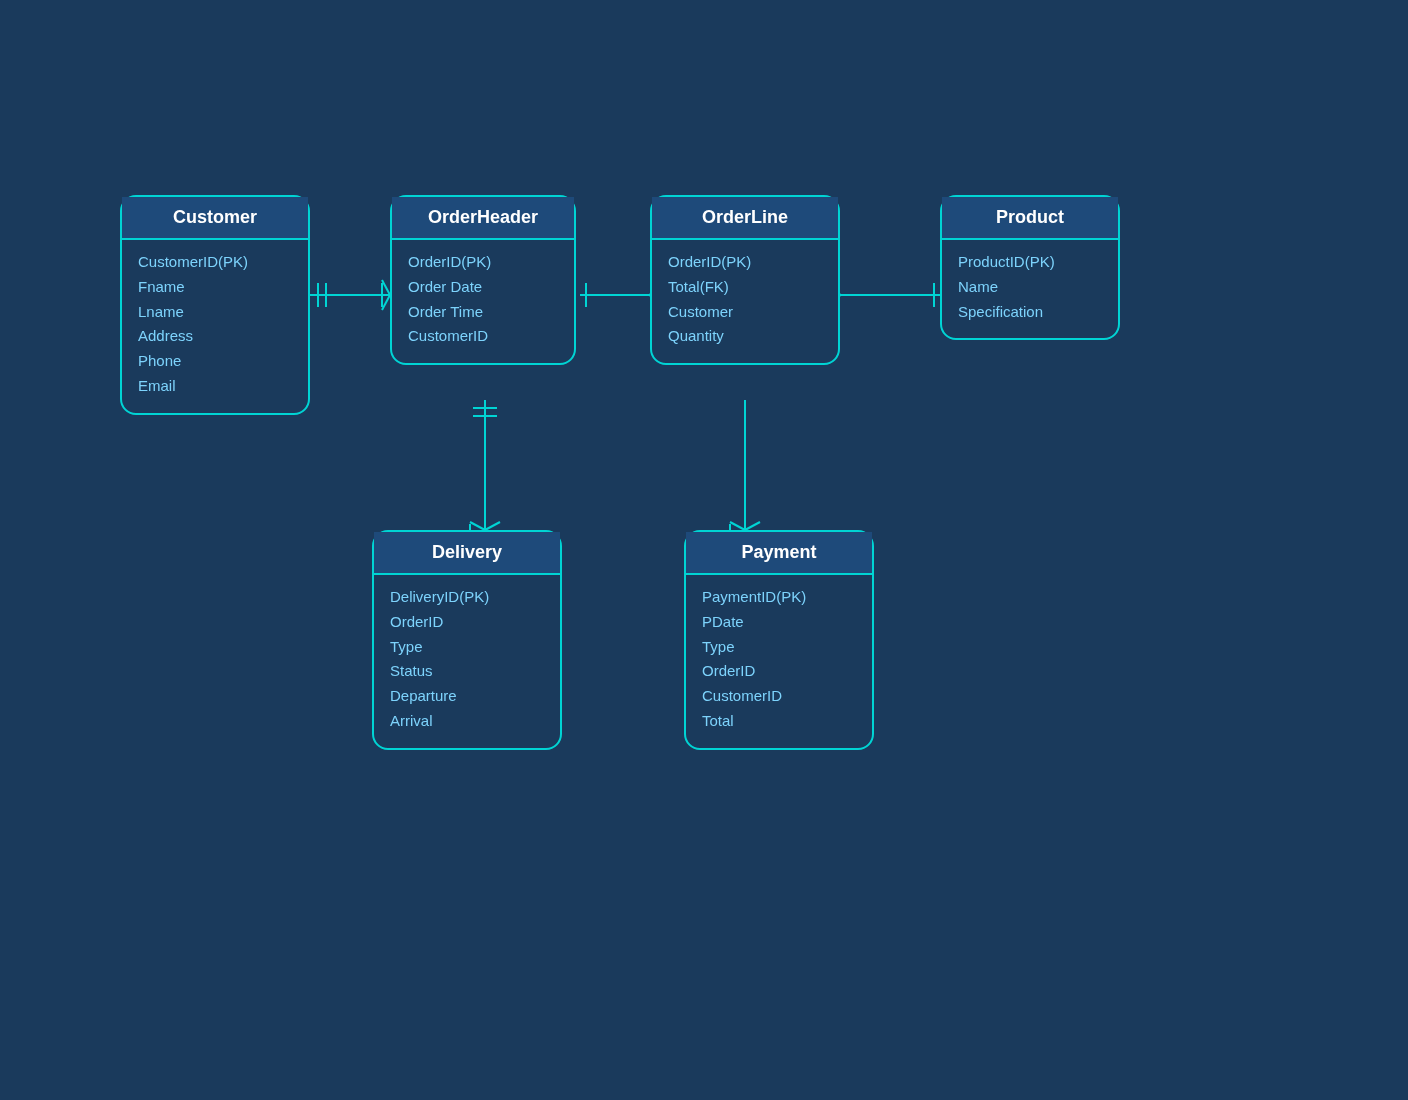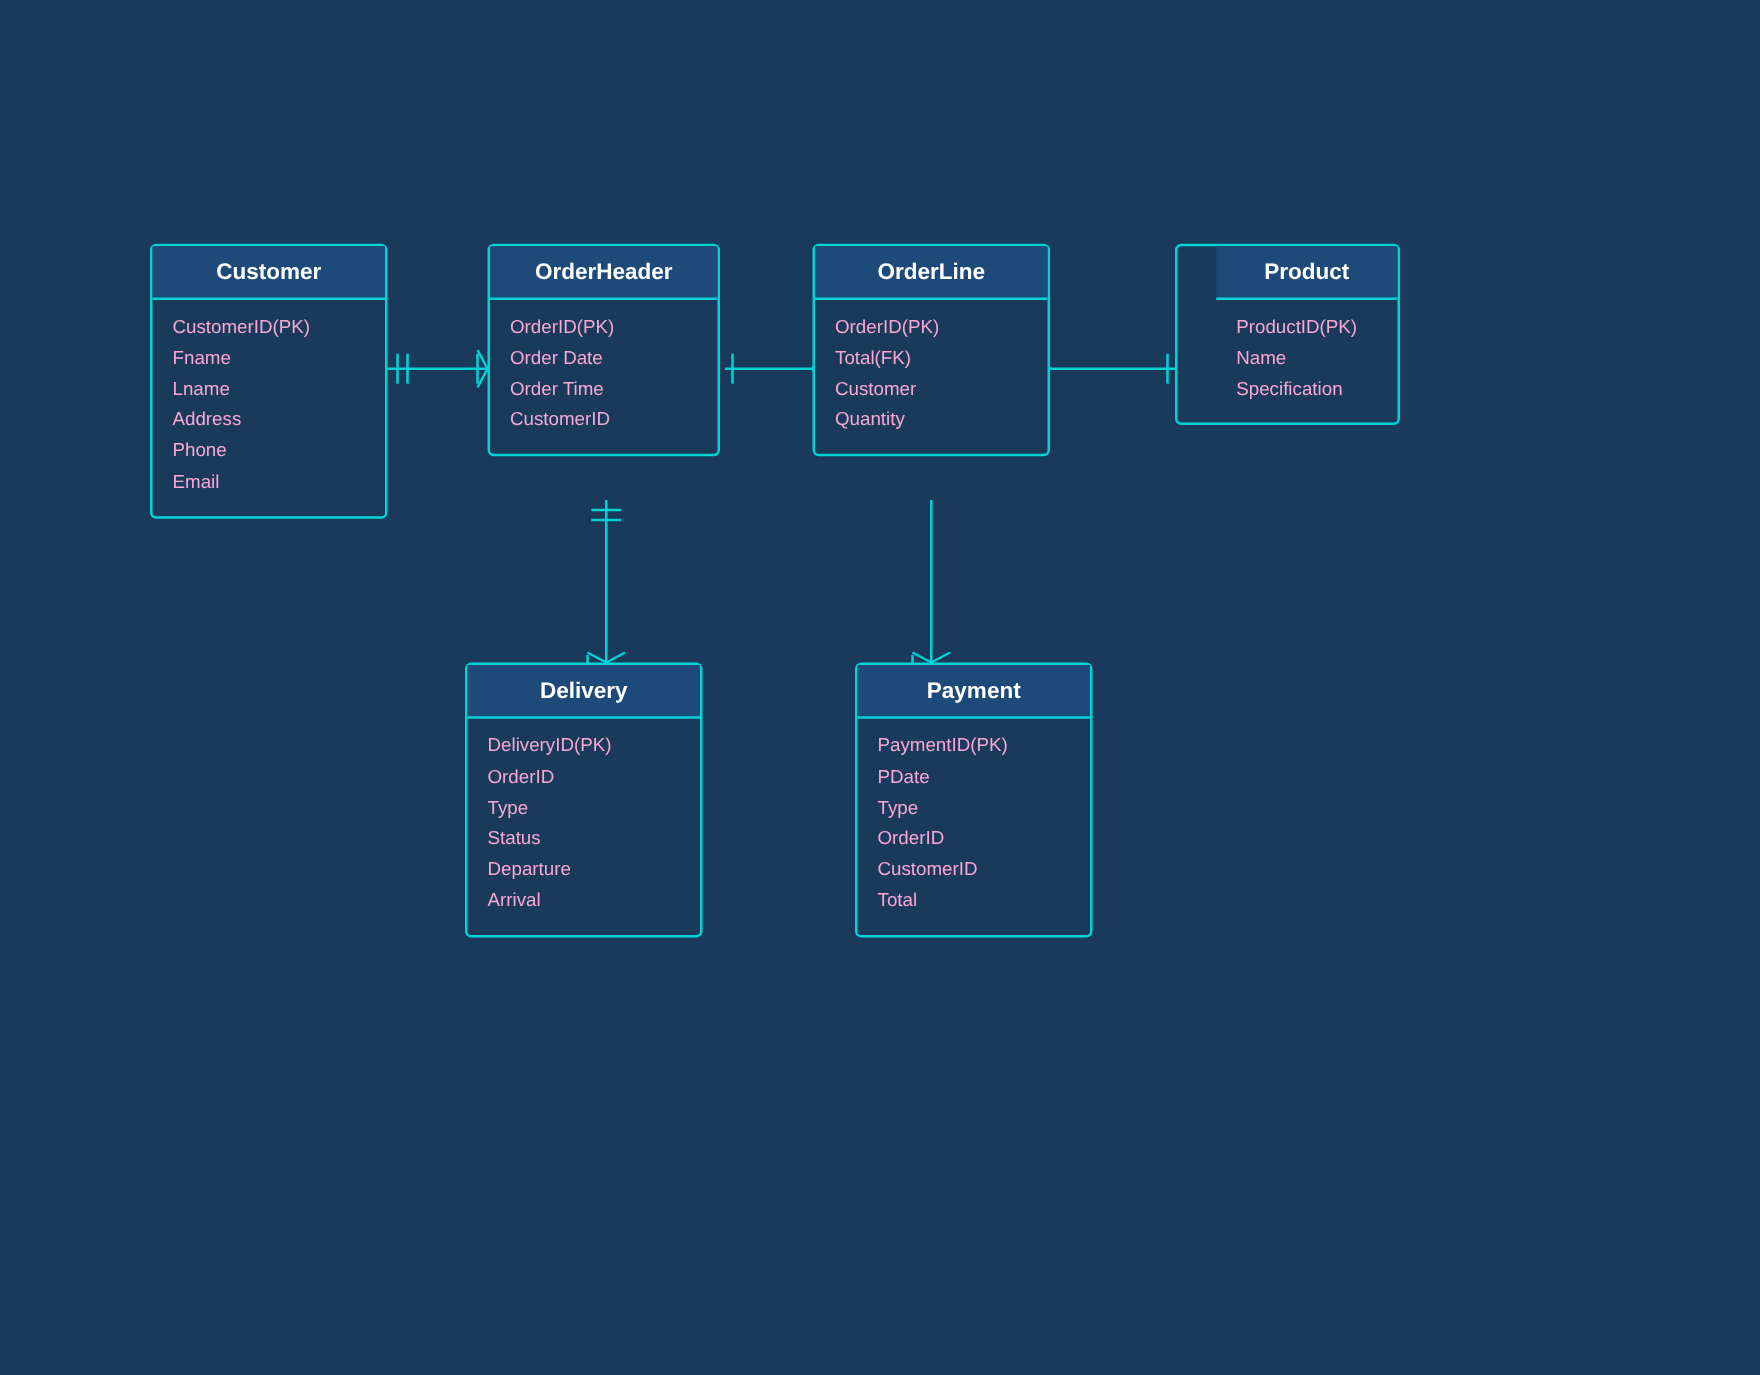--- a/index.html
+++ b/index.html
@@ -11,38 +11,38 @@
       font-family: Arial, sans-serif;
     }
     .diagram-container {
       position: relative;
       width: 1408px;
       height: 1100px;
     }
     .entity-box {
       position: absolute;
       border: 2px solid #00d4d4;
-      border-radius: 5px;
+      border-radius: 16px;
       background-color: #1a3a5c;
       min-width: 180px;
     }
     .entity-header {
       background-color: #1e4a7a;
       border-bottom: 2px solid #00d4d4;
       padding: 10px 16px;
       text-align: center;
       font-weight: bold;
       font-size: 18px;
       color: #ffffff;
     }
     .entity-body {
       padding: 10px 16px 14px 16px;
     }
     .entity-field {
-      color: #f9a8d4;
+      color: #7dd3fc;
       font-size: 15px;
       line-height: 1.65;
     }
     svg.connectors {
       position: absolute;
       top: 0;
       left: 0;
       width: 1408px;
       height: 1100px;
       pointer-events: none;
@@ -128,21 +128,21 @@
   <div class="entity-box" style="left: 650px; top: 195px; width: 190px;">
     <div class="entity-header">OrderLine</div>
     <div class="entity-body">
       <div class="entity-field">OrderID(PK)</div>
       <div class="entity-field">Total(FK)</div>
       <div class="entity-field">Customer</div>
       <div class="entity-field">Quantity</div>
     </div>
   </div>
 
-  <div class="entity-box" style="left: 940px; top: 195px; width: 170px; padding-left: 31px;">
+  <div class="entity-box" style="left: 940px; top: 195px; width: 170px;">
     <div class="entity-header">Product</div>
     <div class="entity-body">
       <div class="entity-field">ProductID(PK)</div>
       <div class="entity-field">Name</div>
       <div class="entity-field">Specification</div>
     </div>
   </div>
 
   <div class="entity-box" style="left: 372px; top: 530px; width: 190px;">
     <div class="entity-header">Delivery</div>

